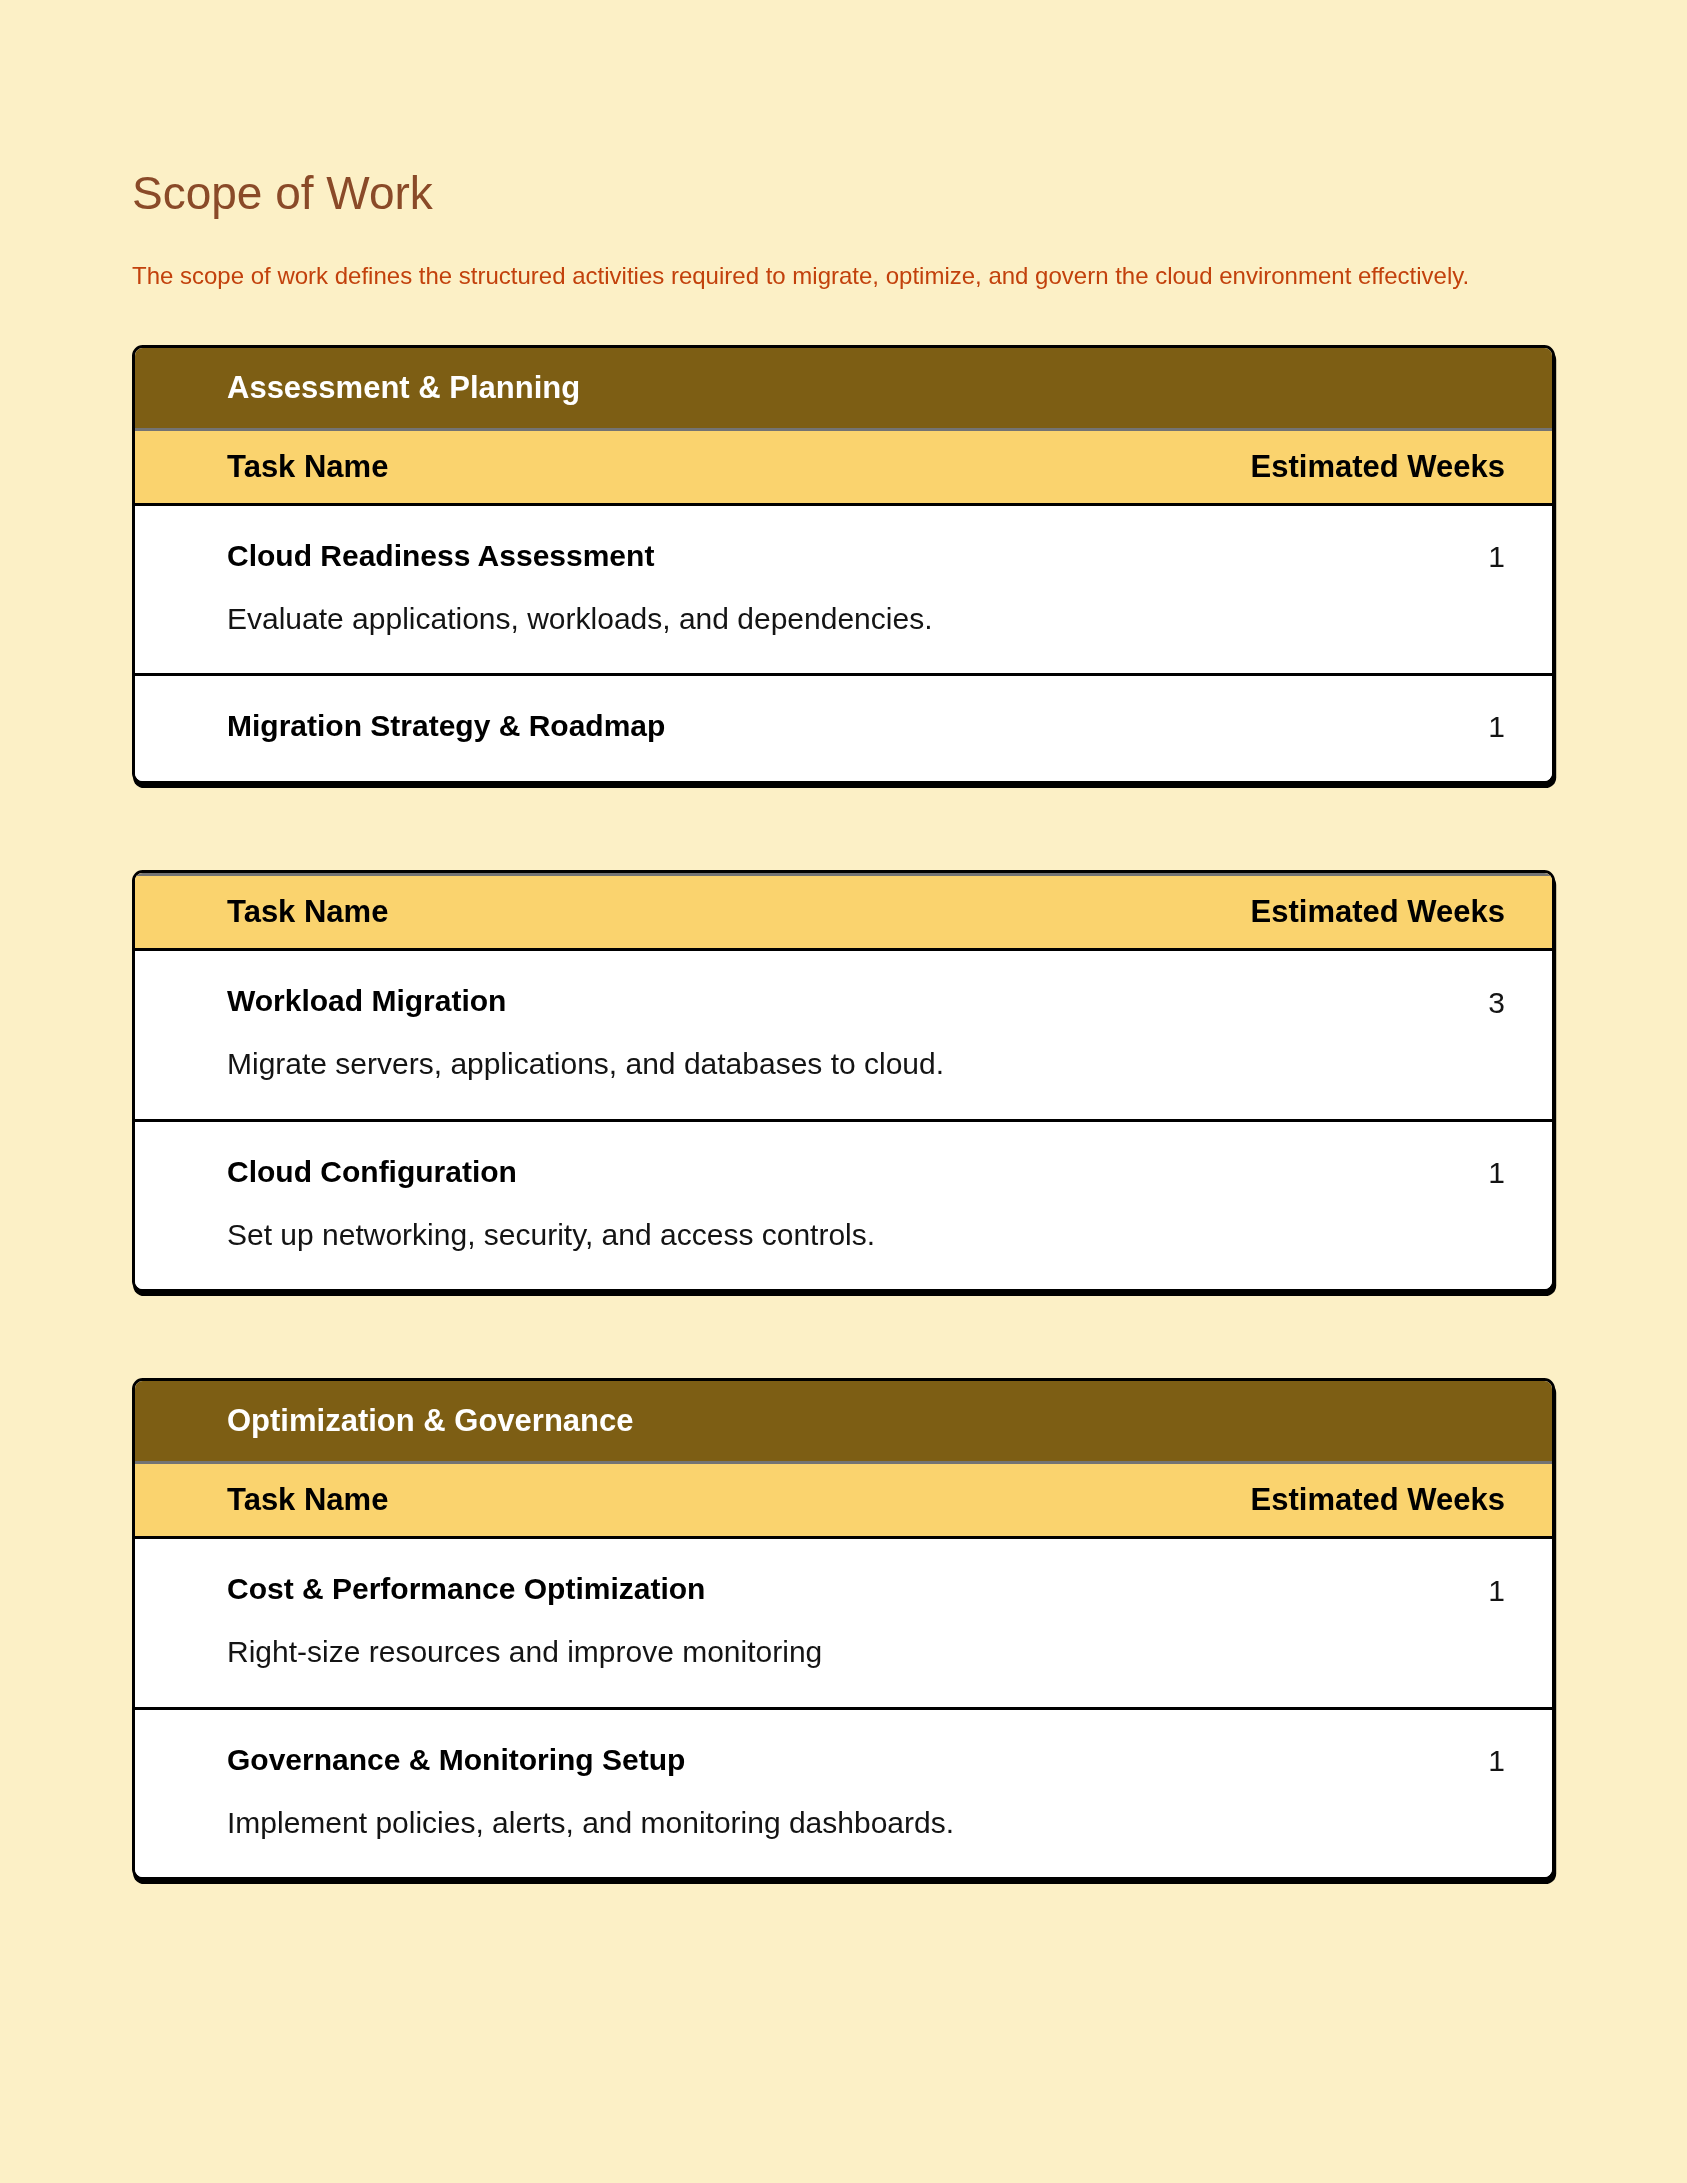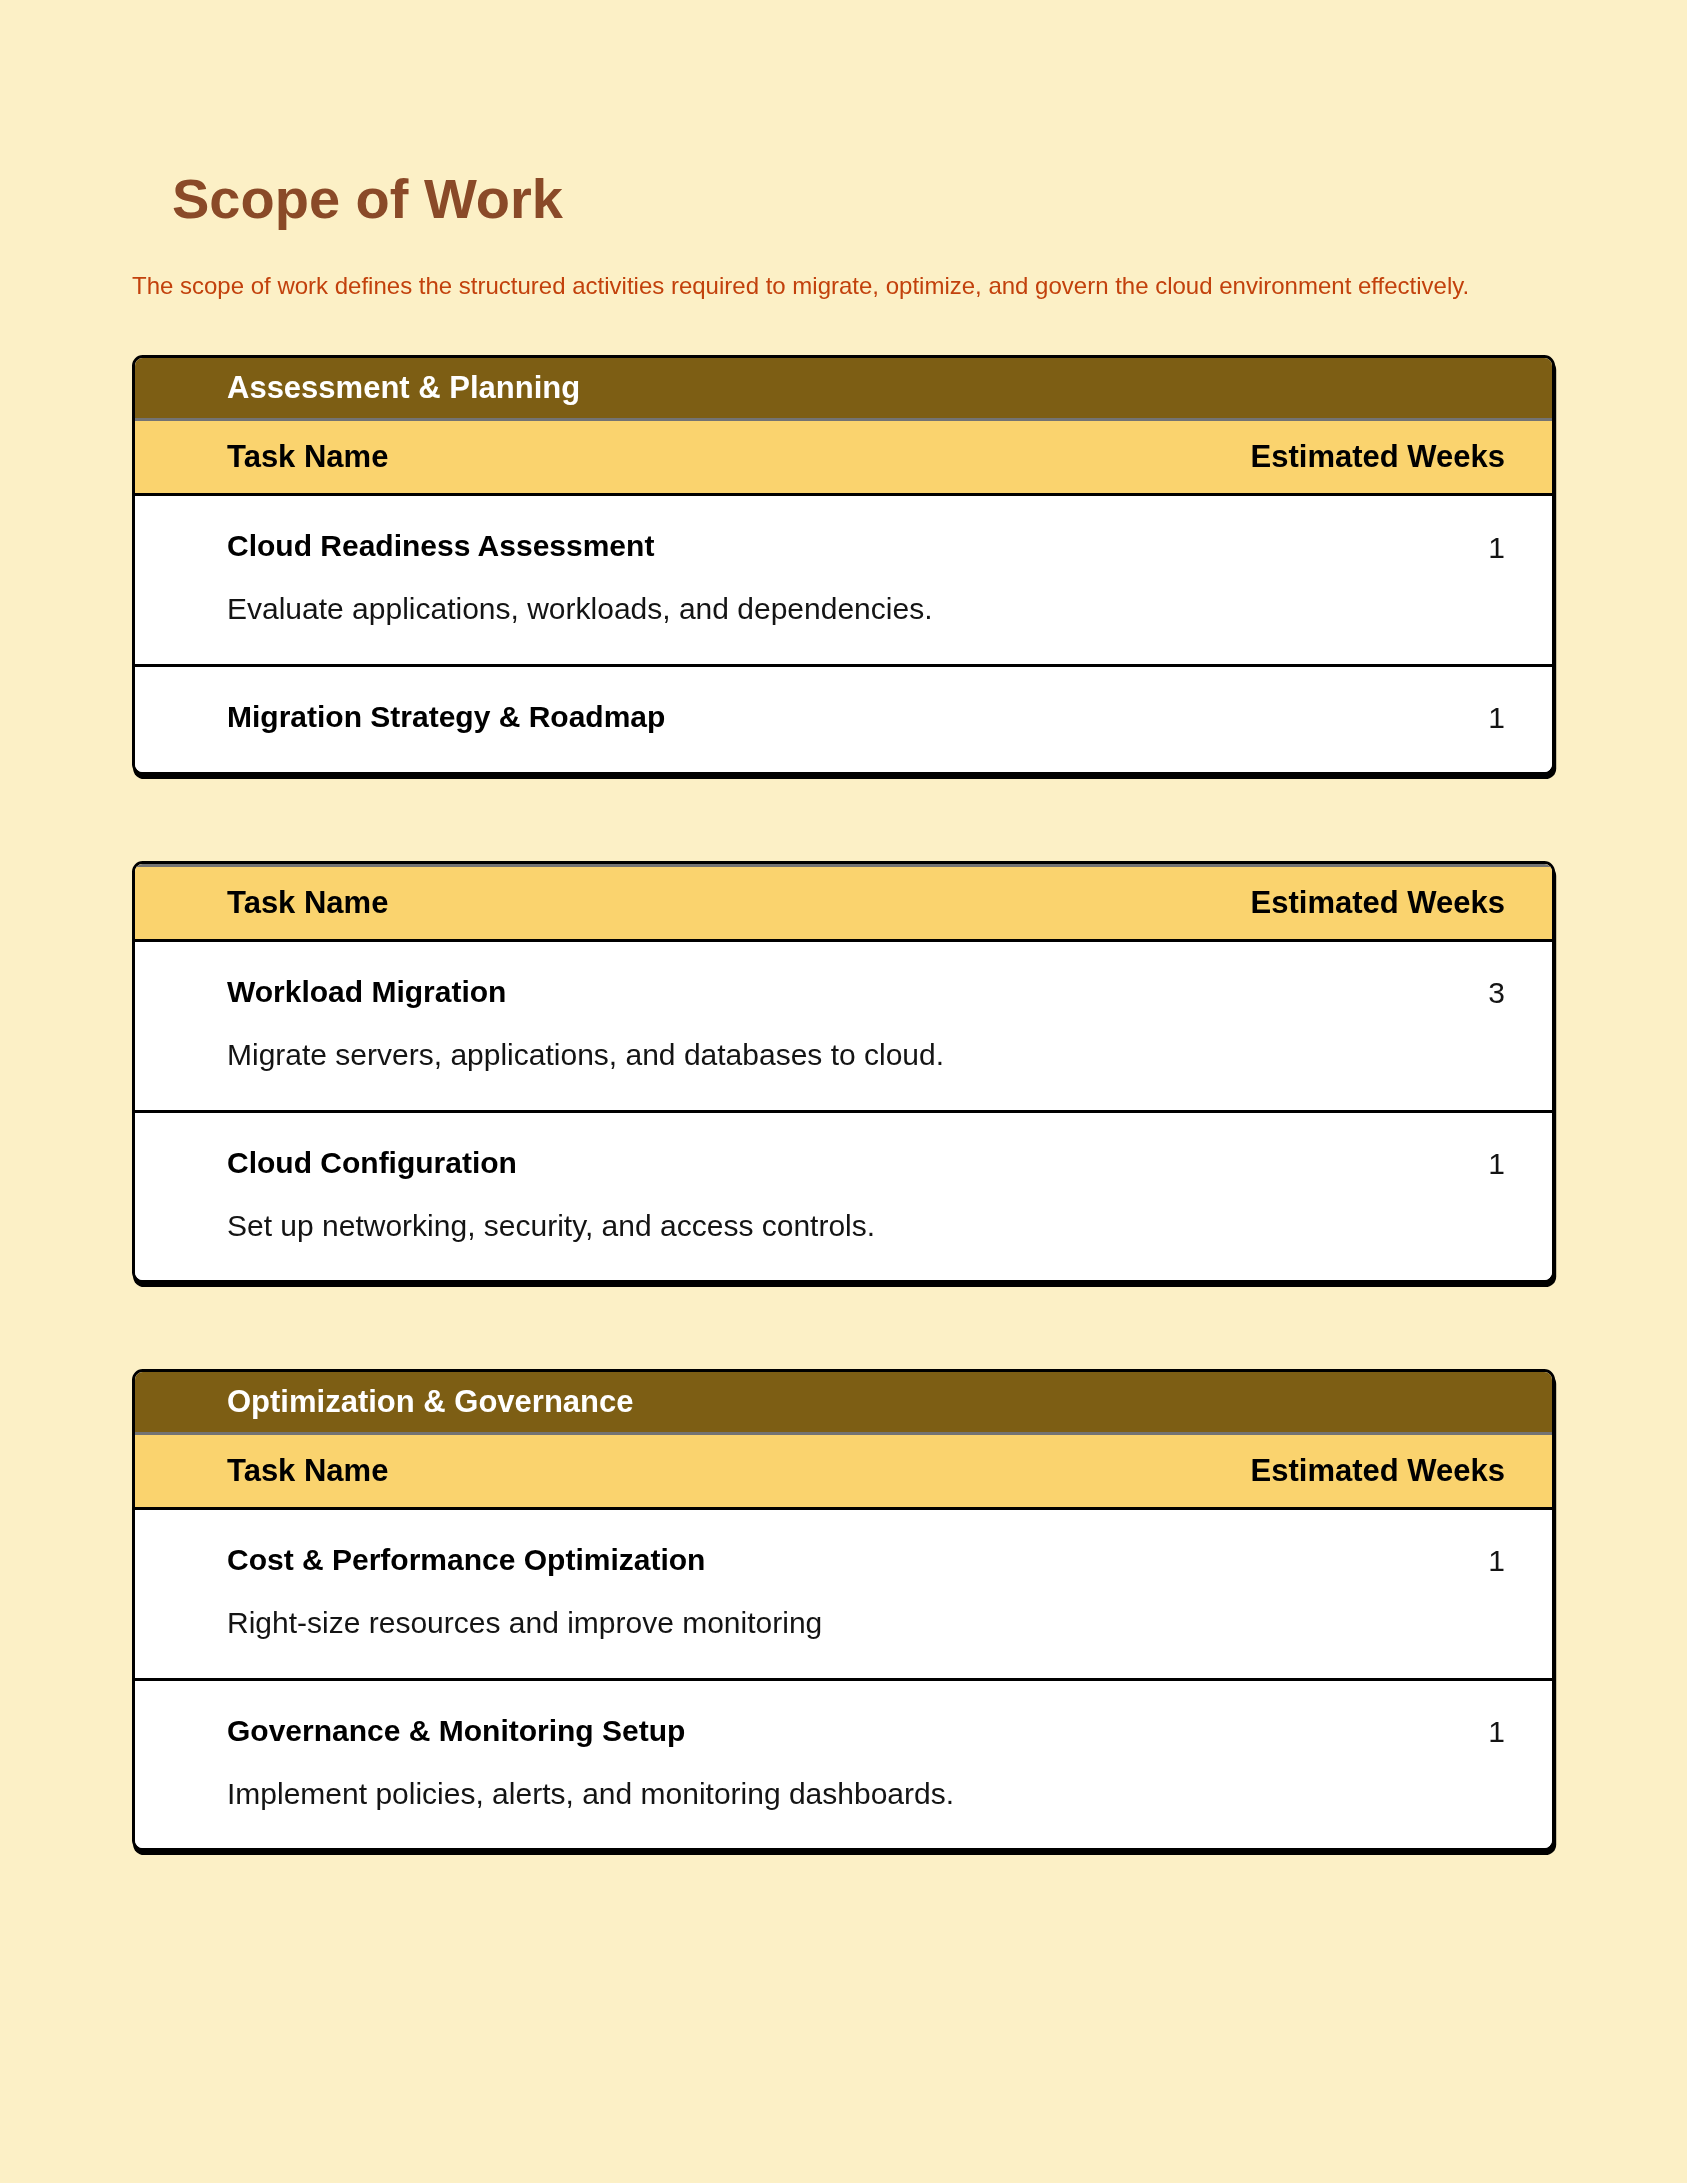--- a/index.html
+++ b/index.html
@@ -10,46 +10,45 @@
     font-family: "Liberation Sans", "DejaVu Sans", sans-serif;
     color: #000;
   }
   .page {
     width: 1687px;
     min-height: 2183px;
     padding: 169px 132px 107px 132px;
     background: #FCF0C6;
   }
   .doc-title {
-    font-size: 56px;
-    font-weight: 700;
+    font-size: 46px;
+    font-weight: 400;
     line-height: 1.08;
     color: #8A4A28;
     letter-spacing: 0px;
-    margin-left: 40px;
   }
   .doc-intro {
     margin-top: 40px;
     font-size: 24px;
     line-height: 34px;
     color: #c2410c;
     max-width: 1429px;
   }
   .sections { margin-top: 52px; }
   .section {
     border: 3px solid #000;
     border-radius: 10.7px;
     background: #ffffff;
     overflow: hidden;
     box-shadow: 1.2px 4.1px 0 #000;
   }
   .section + .section { margin-top: 86px; }
   .sec-header {
     background: #7D5E14;
-    height: 60px;
+    height: 80px;
     display: flex;
     align-items: center;
     padding-left: 92px;
   }
   .sec-header-title {
     color: #ffffff;
     font-size: 31px;
     font-weight: 700;
   }
   .sec-cols {

